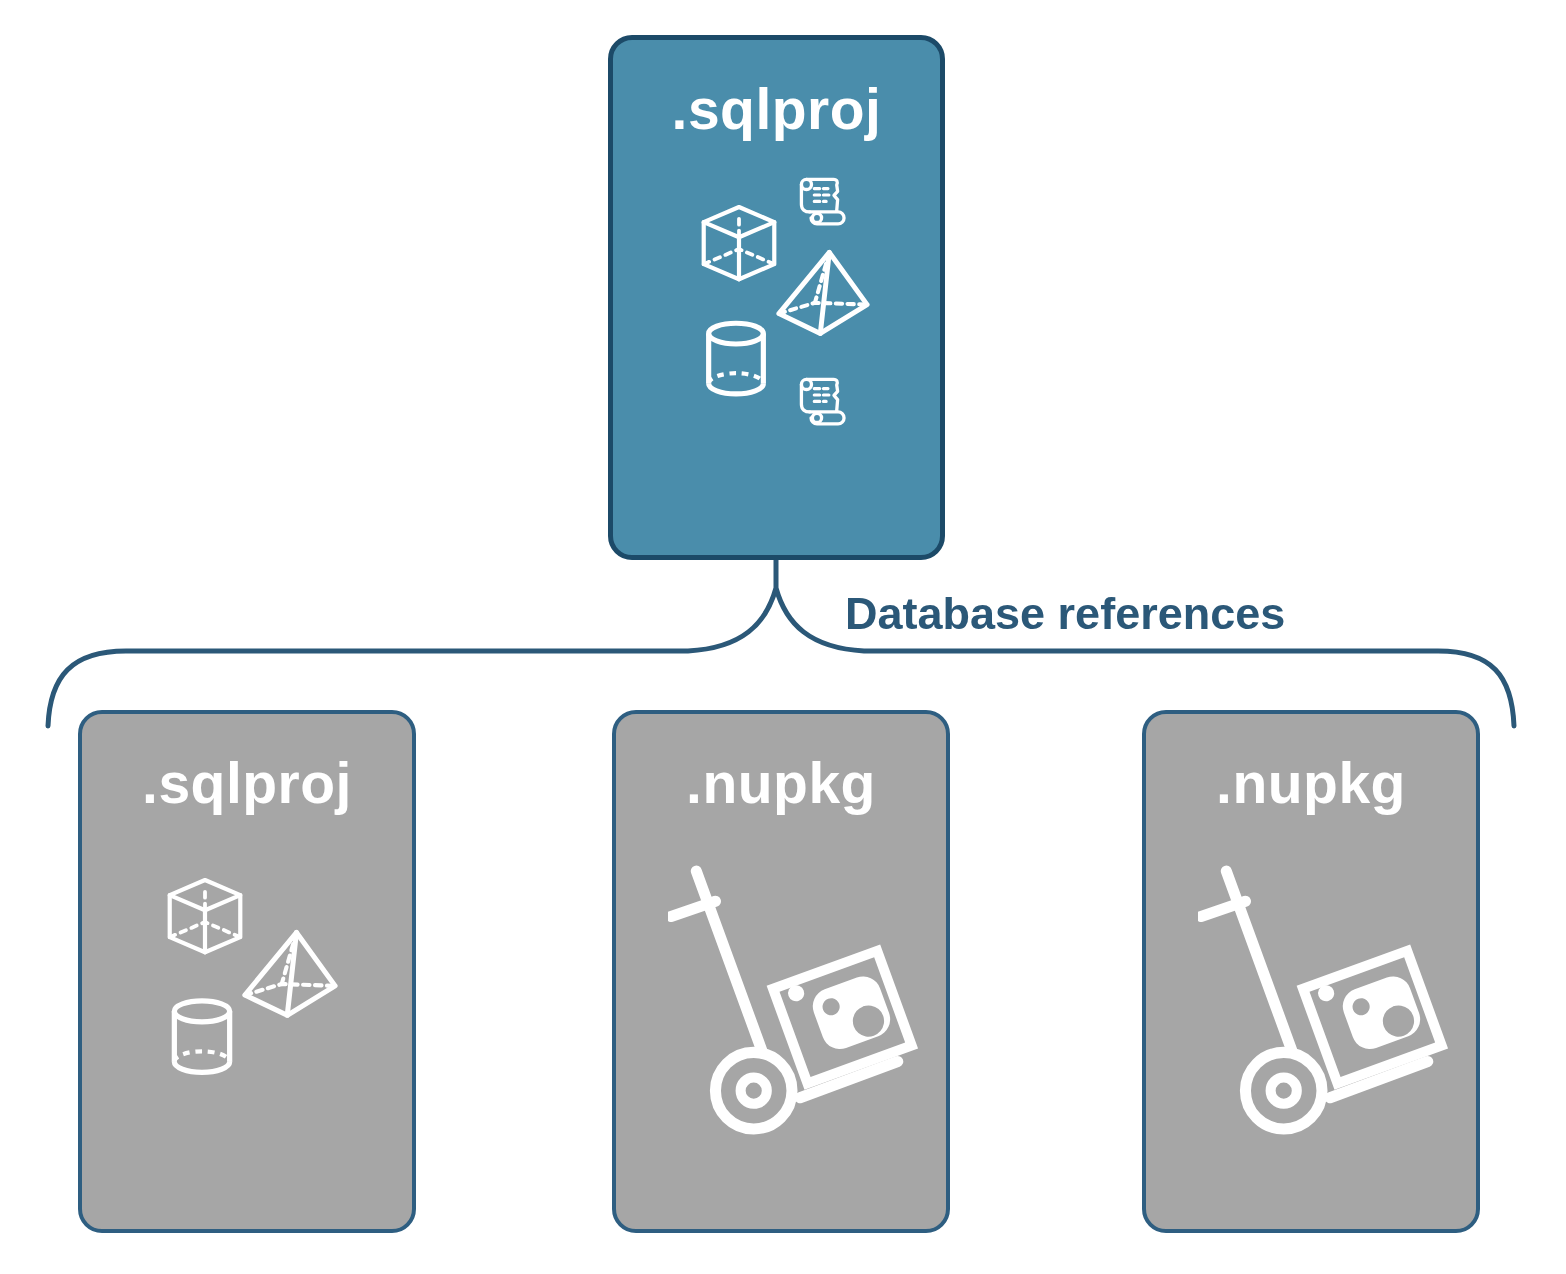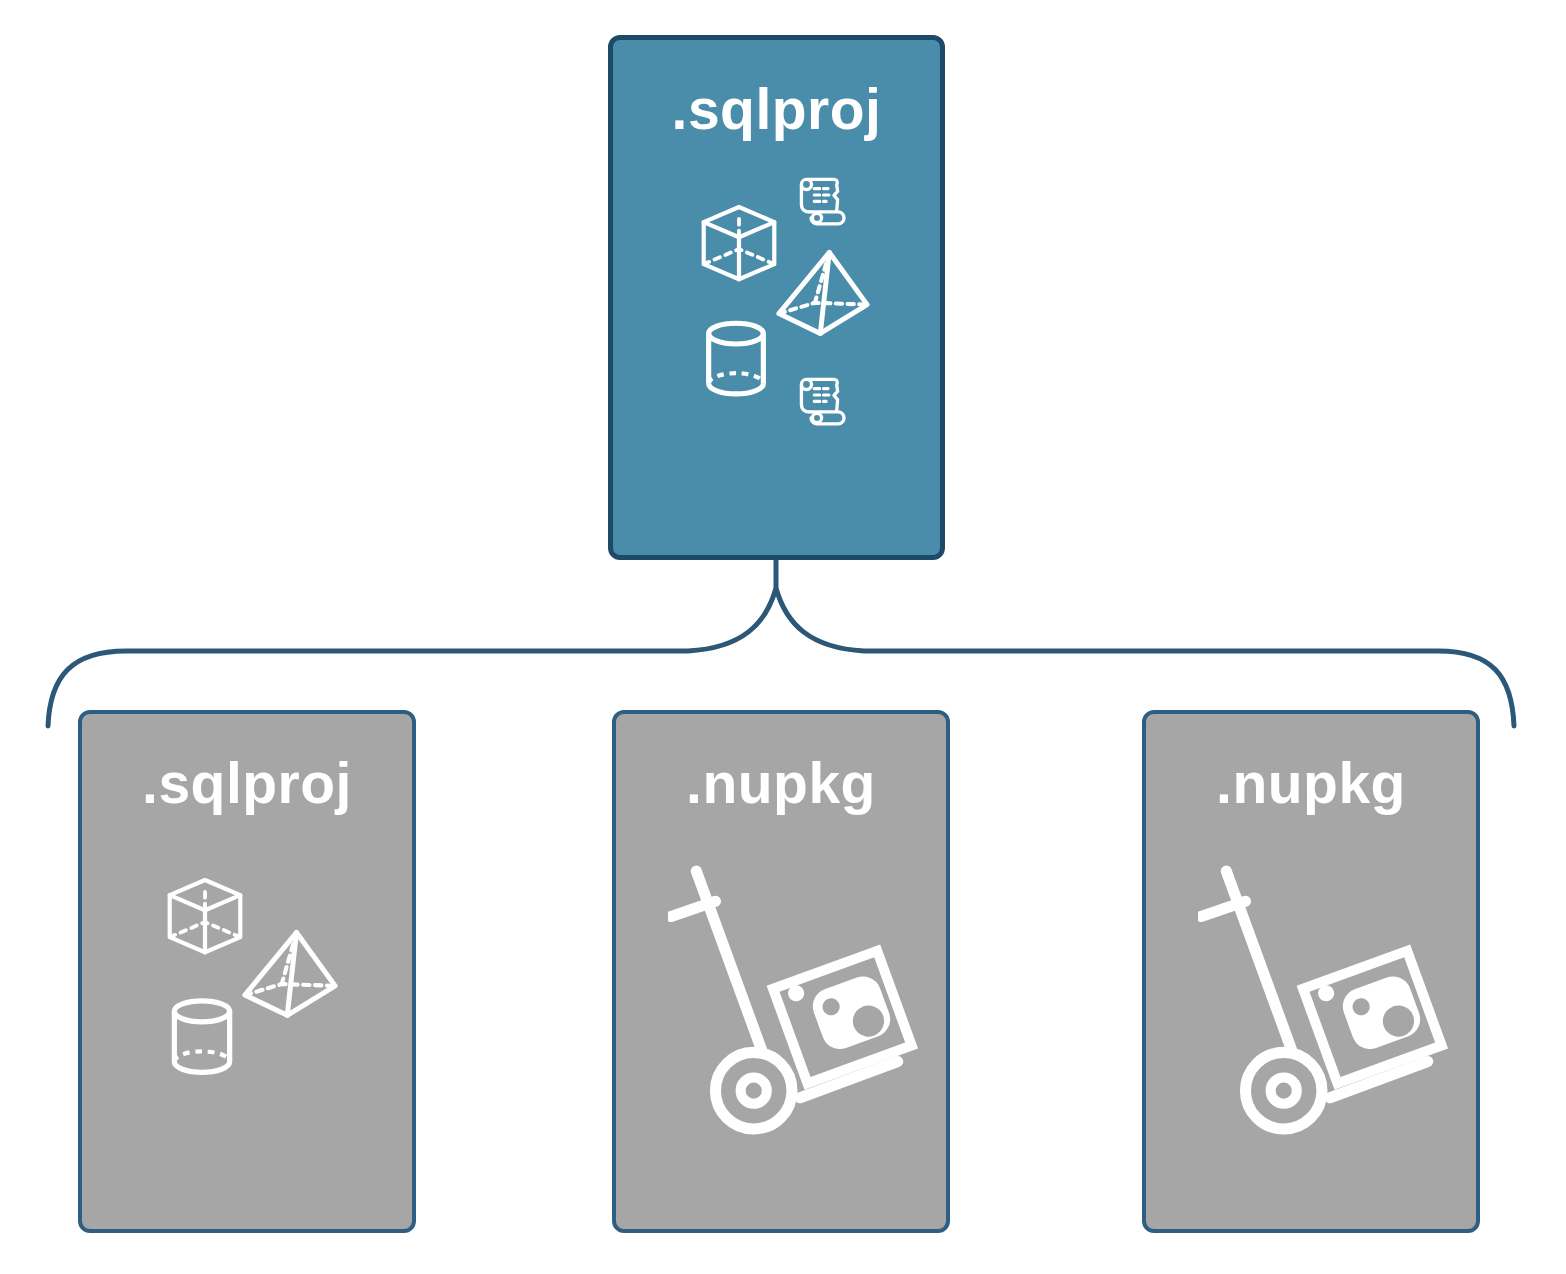--- a/index.html
+++ b/index.html
@@ -7,21 +7,21 @@
     position: relative;
     width: 1566px;
     height: 1274px;
     background: var(--background, #ffffff);
     font-family: "Liberation Sans", sans-serif;
     overflow: hidden;
   }
   .box {
     position: absolute;
     box-sizing: border-box;
-    border-radius: 12px;
+    border-radius: 24px;
   }
   .root-box {
     left: 608px; top: 35px;
     width: 337px; height: 525px;
     background: var(--root-fill, #4A8DAB);
     border: 5px solid var(--root-border, #1C4A68);
   }
   .child-box {
     top: 710px;
     width: 338px; height: 523px;
@@ -127,20 +127,21 @@
              C 50 676 72 651 126 651
              L 688 651
              C 742 648 766 624 776 588
              L 776 560
              L 776 588
              C 786 624 810 648 864 651
              L 1438 651
              C 1492 651 1512 676 1514 726" fill="none" stroke="#2B5878" stroke-width="5" stroke-linecap="round"></path>
   </svg>
 
+  <div class="connector-label">Database references</div>
 
   <div class="box root-box">
     <div class="box-title">.sqlproj</div>
     <svg class="icon" style="left:84px;top:162px;" width="84" height="84">
         <use href="#i-cube"></use>
       </svg>
     <svg class="icon" style="left:182px;top:133px;" width="55" height="55">
         <use href="#i-scroll"></use>
       </svg>
     <svg class="icon" style="left:160px;top:207px;" width="100" height="90">

